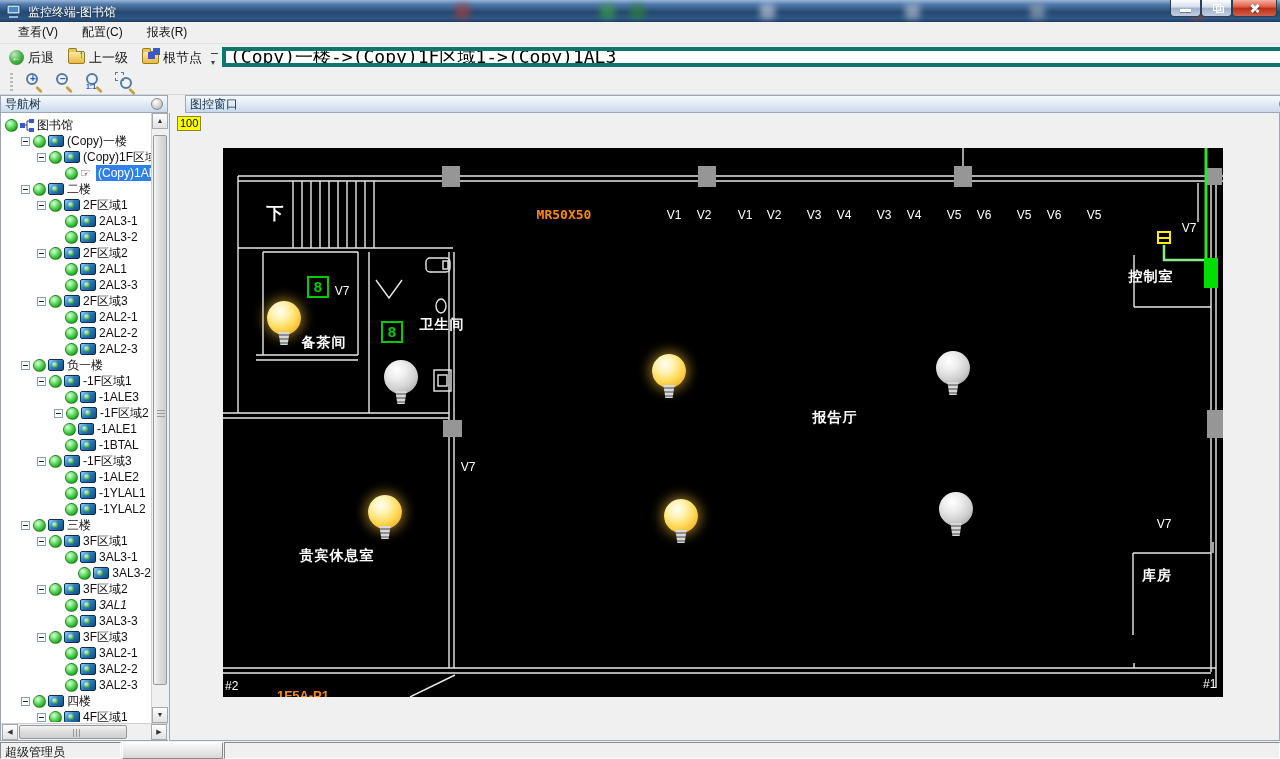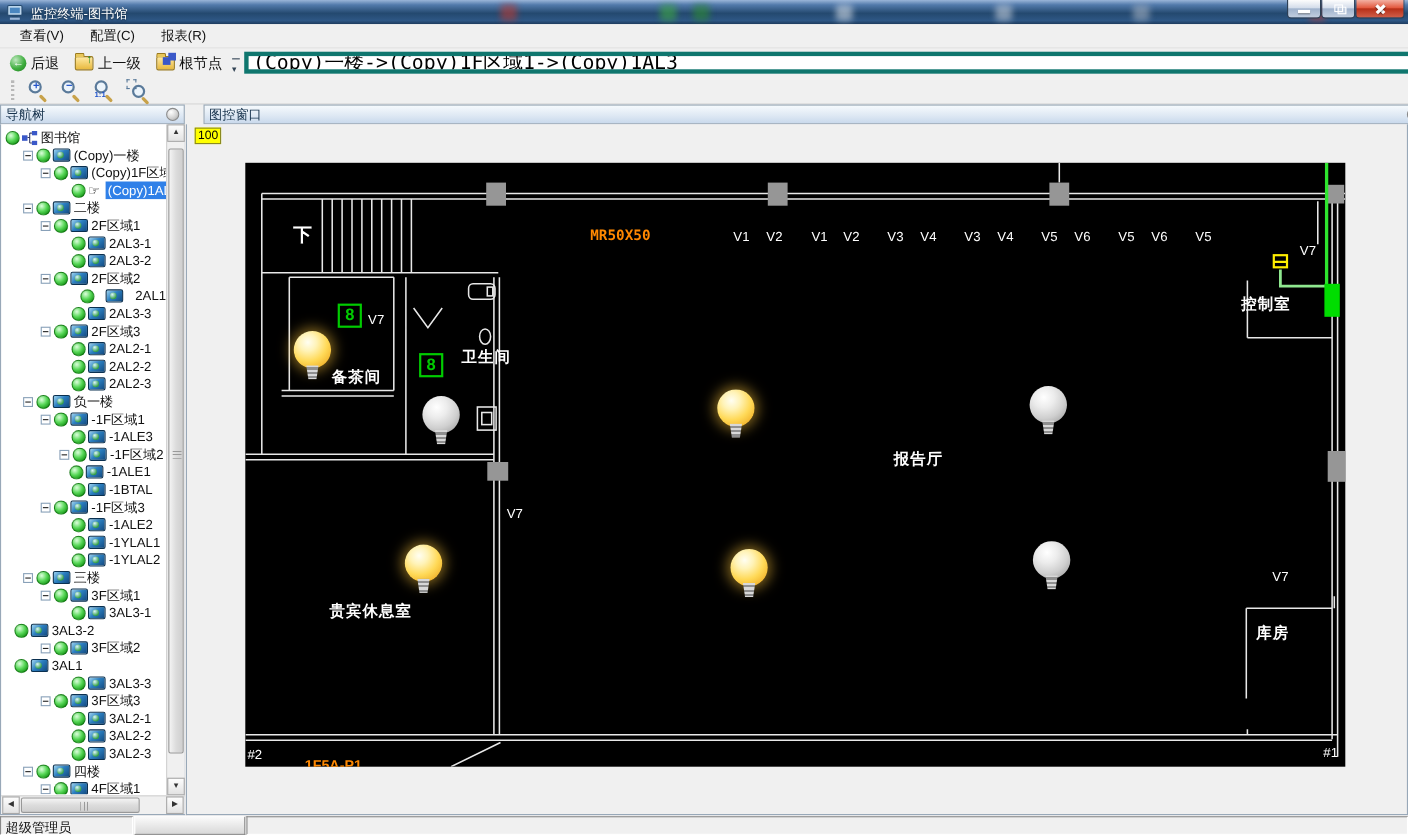--- a/index.html
+++ b/index.html
@@ -304,21 +304,21 @@
           <span class="tball"></span>
           <span class="tcam"></span>
           <span class="tlabel">2AL3-2</span>
         </div>
         <div class="trow" style="padding-left: 36px;">
           <span class="texp"></span>
           <span class="tball"></span>
           <span class="tcam"></span>
           <span class="tlabel">2F区域2</span>
         </div>
-        <div class="trow" style="padding-left: 52px; justify-content: space-between;">
+        <div class="trow" style="padding-left: 52px;">
           <span class="tspace"></span>
           <span class="tball"></span>
           <span class="tcam"></span>
           <span class="tlabel">2AL1</span>
         </div>
         <div class="trow" style="padding-left: 52px;">
           <span class="tspace"></span>
           <span class="tball"></span>
           <span class="tcam"></span>
           <span class="tlabel">2AL3-3</span>
@@ -418,33 +418,33 @@
           <span class="tball"></span>
           <span class="tcam"></span>
           <span class="tlabel">3F区域1</span>
         </div>
         <div class="trow" style="padding-left: 52px;">
           <span class="tspace"></span>
           <span class="tball"></span>
           <span class="tcam"></span>
           <span class="tlabel">3AL3-1</span>
         </div>
-        <div class="trow" style="">
+        <div class="trow" style=" justify-content: flex-end;">
           <span class="tspace"></span>
           <span class="tball"></span>
           <span class="tcam"></span>
           <span class="tlabel">3AL3-2</span>
         </div>
         <div class="trow" style="padding-left: 36px;">
           <span class="texp"></span>
           <span class="tball"></span>
           <span class="tcam"></span>
           <span class="tlabel">3F区域2</span>
         </div>
-        <div class="trow" style="">
+        <div class="trow" style="padding-left: 52px; font-style: italic;">
           <span class="tspace"></span>
           <span class="tball"></span>
           <span class="tcam"></span>
           <span class="tlabel">3AL1</span>
         </div>
         <div class="trow" style="padding-left: 52px;">
           <span class="tspace"></span>
           <span class="tball"></span>
           <span class="tcam"></span>
           <span class="tlabel">3AL3-3</span>

